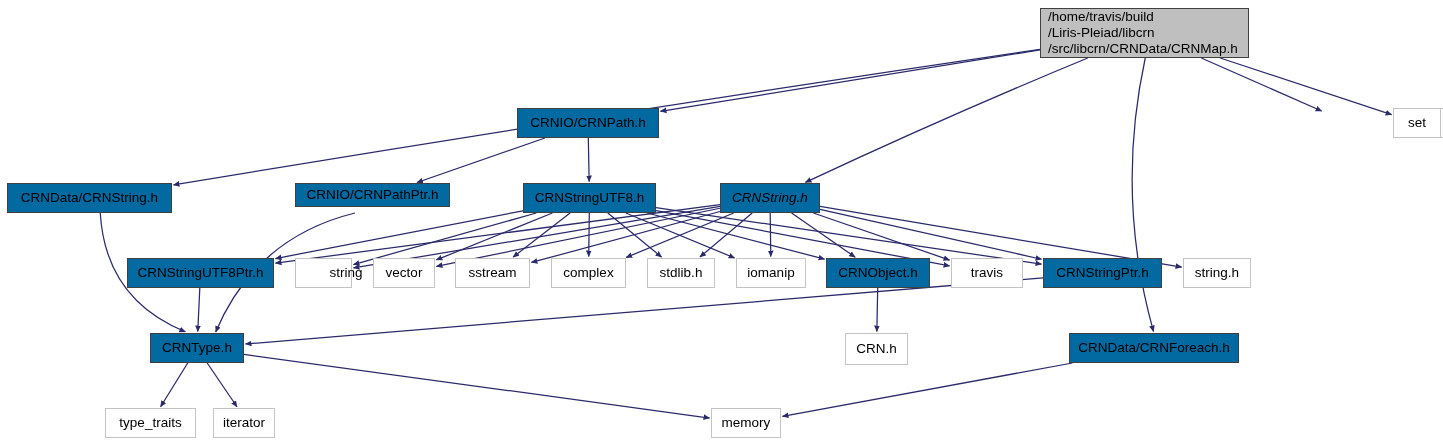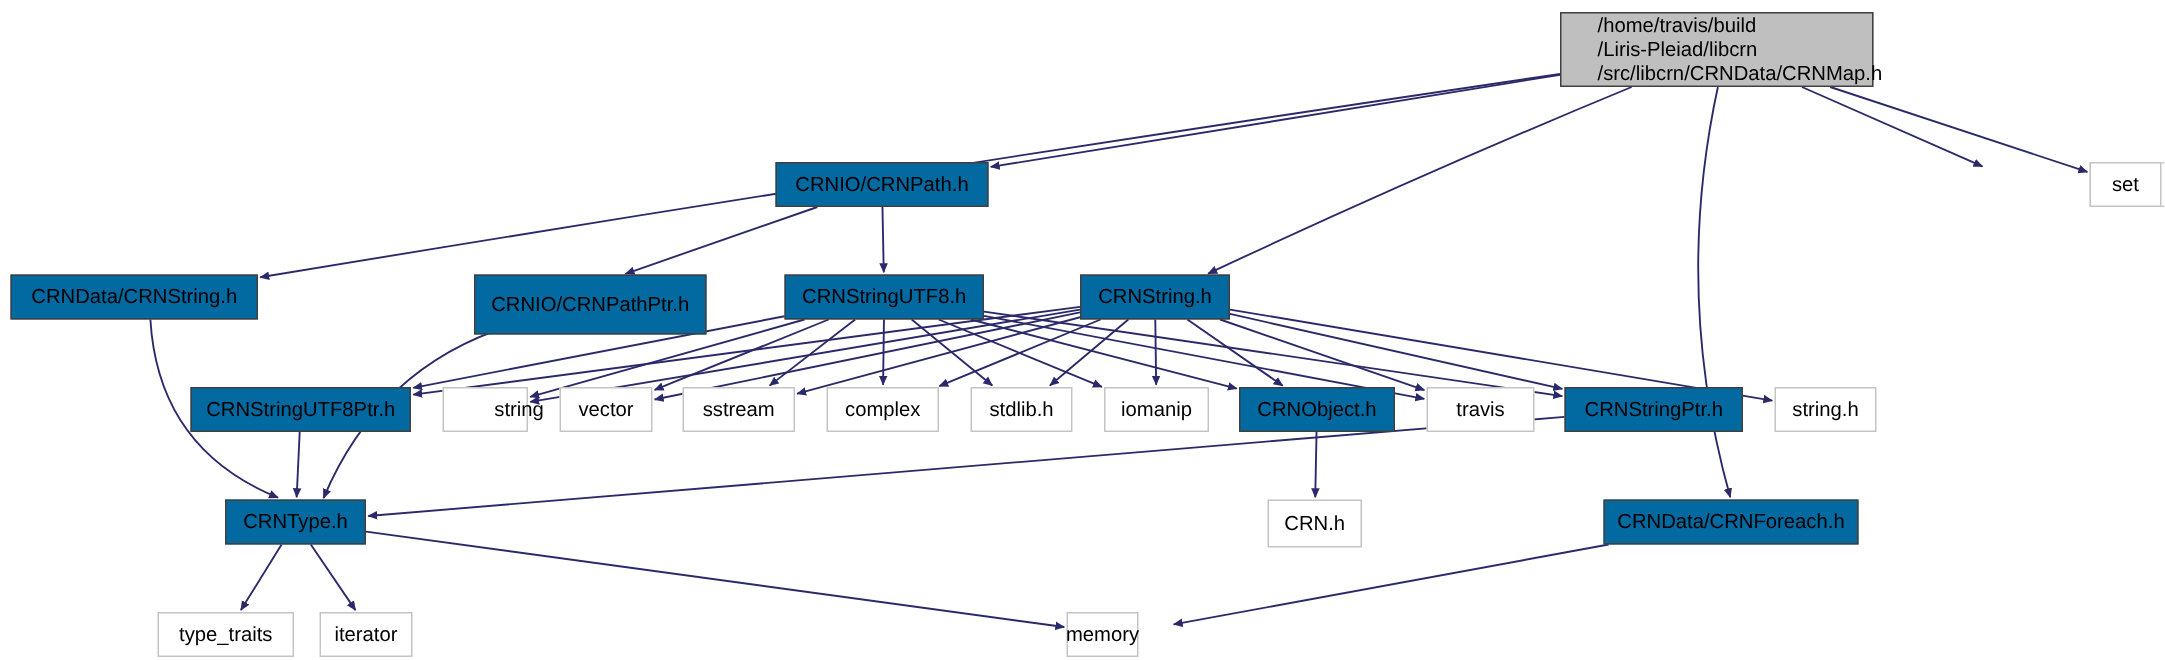--- a/index.html
+++ b/index.html
@@ -41,21 +41,21 @@
   }
   .node.hdr {
     background: #0369a1;
     border: 1.6px solid #404040;
   }
   .node.root {
     background: #bfbfbf;
     border: 1.6px solid #404040;
     justify-content: flex-start;
     text-align: left;
-    padding-left: 24px;
+    padding-left: 7px;
     font-size: 13.5px;
   }
 </style>
 </head>
 <body>
 
 <div id="graph-root">
   <svg class="edges" viewBox="0 0 1443 440" xmlns="http://www.w3.org/2000/svg">
     <defs>
       <marker id="arrow" viewBox="0 0 10 10" refX="9.2" refY="5" markerWidth="5.2" markerHeight="5.2" orient="auto-start-reverse">
@@ -104,34 +104,34 @@
       </g>
   </svg>
   <div id="node-layer">
       <div class="node root" style="left: 1040px; top: 8px; width: 209px; height: 50px;">/home/travis/build
 /Liris-Pleiad/libcrn
 /src/libcrn/CRNData/CRNMap.h</div>
       <div class="node sys" style="left: 1393px; top: 108px; width: 52px; height: 30px;">map</div>
       <div class="node sys" style="left: 1393px; top: 108px; width: 48px; height: 30px;">set</div>
       <div class="node hdr" style="left: 517px; top: 108px; width: 142px; height: 30px;">CRNIO/CRNPath.h</div>
       <div class="node hdr" style="left: 7px; top: 183px; width: 165px; height: 30px;">CRNData/CRNString.h</div>
-      <div class="node hdr" style="left: 295px; top: 183px; width: 155px; height: 40px; margin-left: 21px;">CRNIO/CRNPathPtr.h</div>
+      <div class="node hdr" style="left: 295px; top: 183px; width: 155px; height: 24px;">CRNIO/CRNPathPtr.h</div>
       <div class="node hdr" style="left: 523px; top: 183px; width: 133px; height: 30px;">CRNStringUTF8.h</div>
-      <div class="node hdr" style="left: 720px; top: 183px; width: 100px; height: 30px;">CRNString.h</div>
+      <div class="node hdr" style="left: 720px; top: 183px; width: 100px; height: 30px; font-style: italic;">CRNString.h</div>
       <div class="node hdr" style="left: 127px; top: 258px; width: 147px; height: 30px;">CRNStringUTF8Ptr.h</div>
       <div class="node sys" style="left: 295px; top: 258px; width: 57px; height: 30px; padding-left: 45px;">string</div>
       <div class="node sys" style="left: 373px; top: 258px; width: 62px; height: 30px;">vector</div>
       <div class="node sys" style="left: 455px; top: 258px; width: 75px; height: 30px;">sstream</div>
       <div class="node sys" style="left: 551px; top: 258px; width: 75px; height: 30px;">complex</div>
       <div class="node sys" style="left: 647px; top: 258px; width: 68px; height: 30px;">stdlib.h</div>
       <div class="node sys" style="left: 736px; top: 258px; width: 70px; height: 30px;">iomanip</div>
       <div class="node hdr" style="left: 826px; top: 258px; width: 104px; height: 30px;">CRNObject.h</div>
       <div class="node sys" style="left: 951px; top: 258px; width: 72px; height: 30px;">travis</div>
       <div class="node hdr" style="left: 1043px; top: 258px; width: 119px; height: 30px;">CRNStringPtr.h</div>
       <div class="node sys" style="left: 1183px; top: 258px; width: 68px; height: 30px;">string.h</div>
       <div class="node hdr" style="left: 150px; top: 333px; width: 94px; height: 30px;">CRNType.h</div>
       <div class="node sys" style="left: 845px; top: 333px; width: 63px; height: 32px;">CRN.h</div>
       <div class="node hdr" style="left: 1069px; top: 333px; width: 170px; height: 30px;">CRNData/CRNForeach.h</div>
       <div class="node sys" style="left: 105px; top: 408px; width: 91px; height: 30px;">type_traits</div>
       <div class="node sys" style="left: 213px; top: 408px; width: 62px; height: 30px;">iterator</div>
-      <div class="node sys" style="left: 711px; top: 408px; width: 48px; height: 30px;">memory</div>
+      <div class="node sys" style="left: 711px; top: 408px; width: 70px; height: 30px;">memory</div>
     </div>
 </div>
 
 </body></html>

